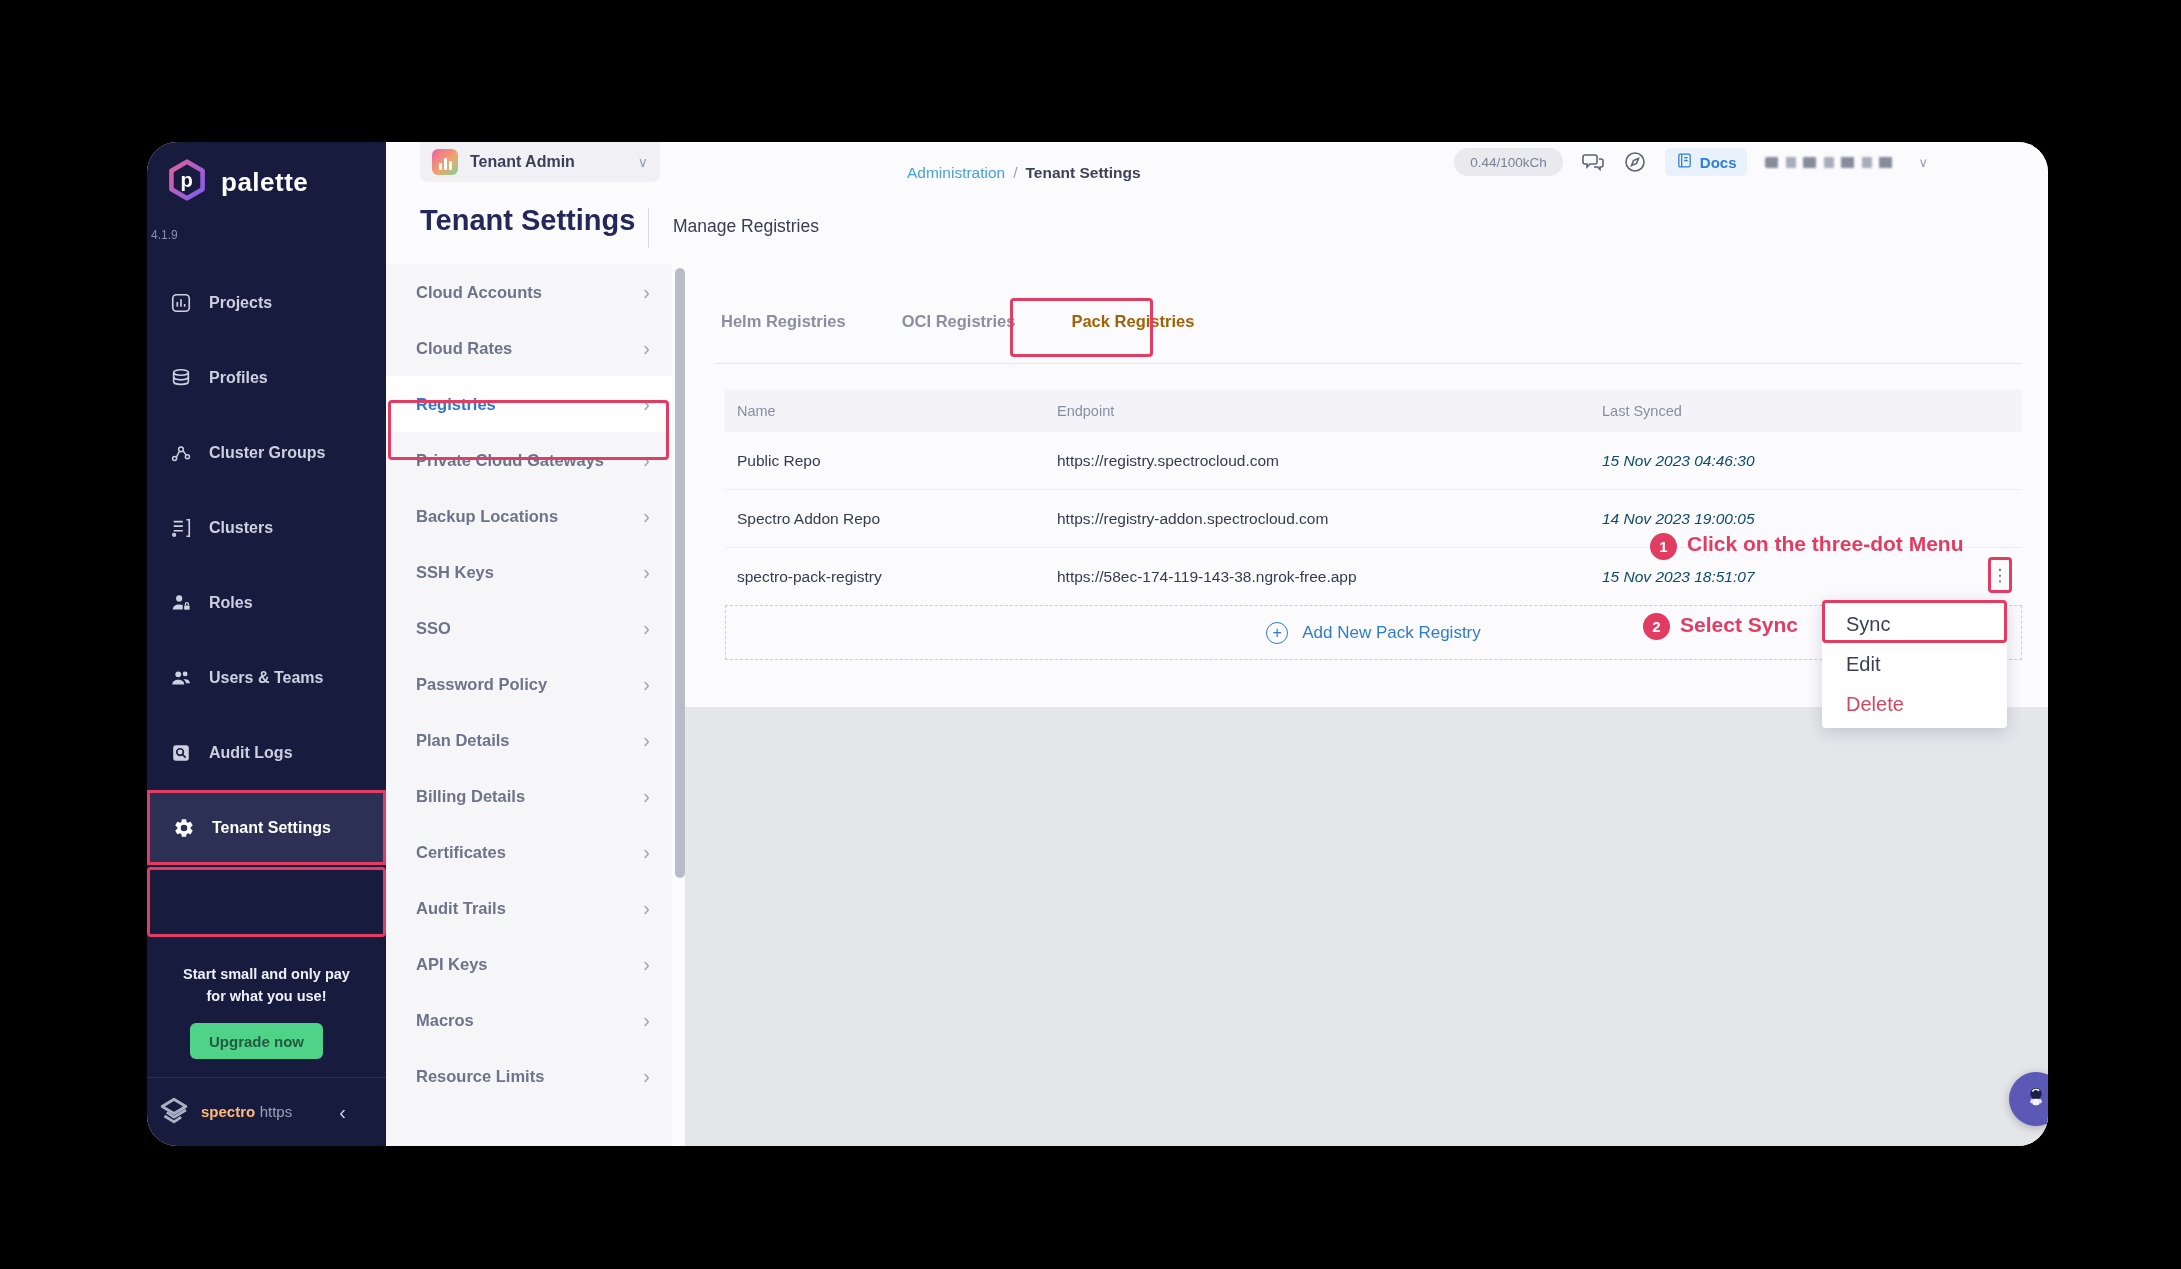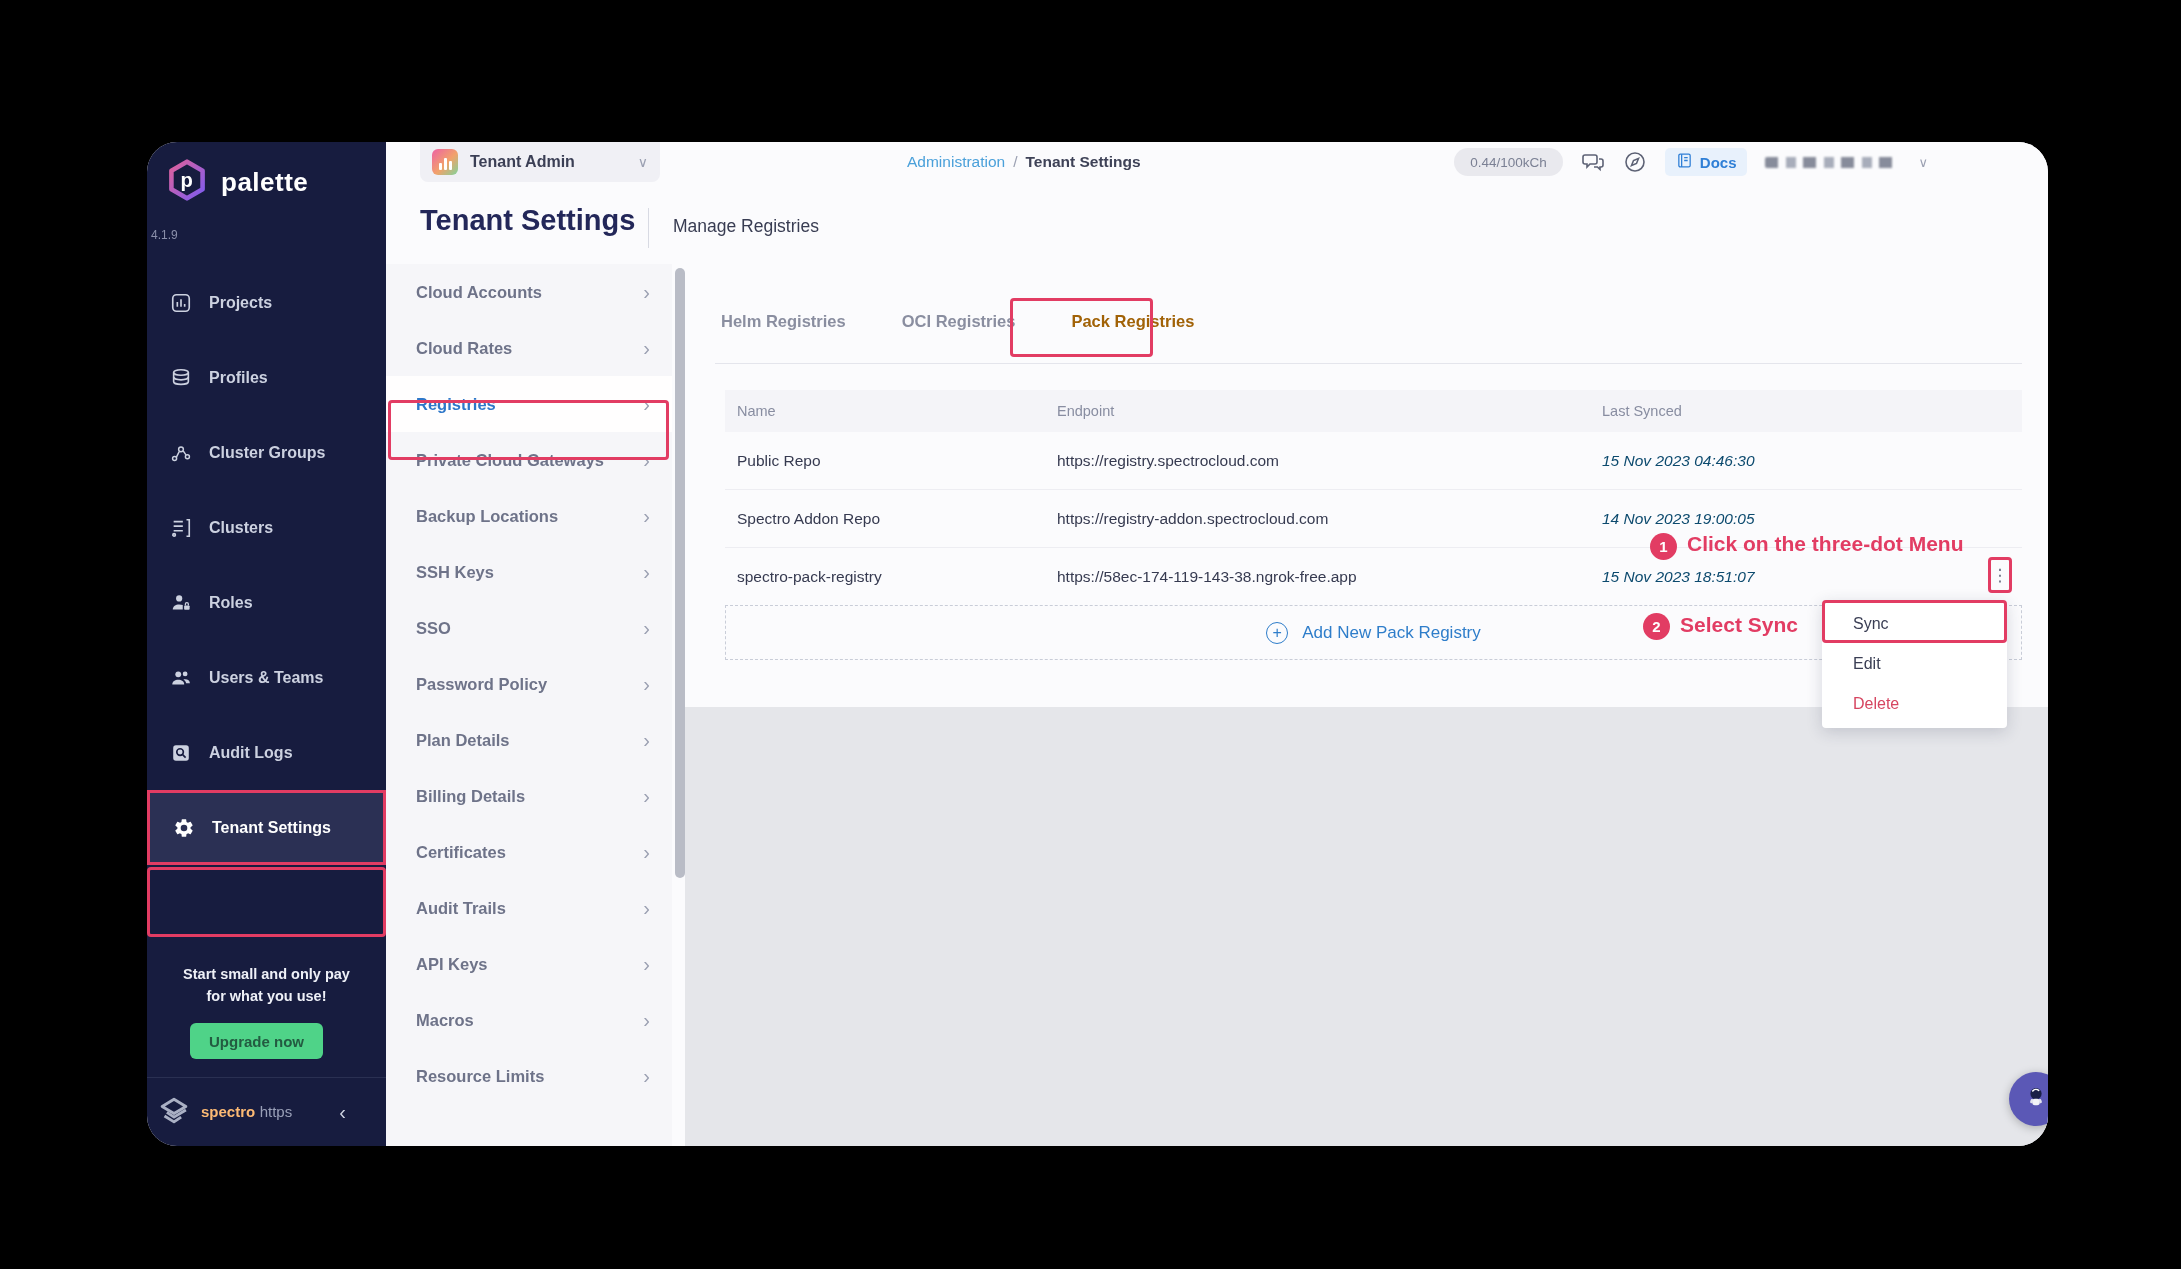--- a/index.html
+++ b/index.html
@@ -32,21 +32,21 @@
   
   .topbar { position:absolute; left:239px; top:0; right:0; height:48px; background:#fbfbfd; }
   .proj-sel { position:absolute; left:34px; top:0; width:240px; height:40px; background:#f0f0f5;
               border-radius:0 0 8px 8px; display:flex; align-items:center; gap:12px; padding:0 12px; cursor:pointer; }
   .proj-icon { width:26px; height:26px; border-radius:6px;
                background:linear-gradient(135deg,#ee6d9a 10%,#f2a26b 55%,#7fd49b 100%);
                display:flex; align-items:flex-end; justify-content:center; gap:2px; padding-bottom:5px; }
   .proj-icon i { display:block; width:3px; background:#fff; border-radius:1px; }
   .proj-label { color:#3b3f55; font-size:16px; font-weight:600; flex:1; }
   .sel-caret { color:#9ba0b2; font-size:14px; }
-  .breadcrumb { position:absolute; left:521px; top:0; height:40px; display:flex; align-items:center; gap:8px; font-size:15.5px; }
+  .breadcrumb { position:absolute; left:521px; top:0; height:40px; display:flex; align-items:flex-end; gap:8px; font-size:15.5px; }
   .bc-link { color:#4aa0da; cursor:pointer; }
   .bc-sep { color:#9ba0b2; }
   .bc-cur { color:#3e4257; font-weight:600; }
   .top-right { position:absolute; right:120px; top:5px; height:30px; display:flex; align-items:center; gap:18px; }
   .usage-pill { background:#e9e9ee; border-radius:15px; height:28px; padding:0 16px; display:flex; align-items:center;
                 color:#7b8094; font-size:13.5px; }
   .icon-btn { width:24px; height:24px; display:flex; align-items:center; justify-content:center; cursor:pointer; }
   .docs-btn { background:#e8f1fc; border-radius:5px; height:28px; display:flex; align-items:center; gap:7px;
               padding:0 11px; color:#2f7fd6; font-size:15px; font-weight:600; cursor:pointer; }
   .redacted { width:135px; height:11px; border-radius:2px; filter:blur(1px);
@@ -90,21 +90,21 @@
   .ann-box { position:absolute; border:3px solid #e23c63; border-radius:4px; pointer-events:none; z-index:40; }
   .ann-badge { position:absolute; width:27px; height:27px; border-radius:50%; background:#e23c63; color:#fff;
                font-size:15px; font-weight:700; display:flex; align-items:center; justify-content:center; z-index:41; }
   .ann-text { position:absolute; color:#e23c63; font-size:21px; font-weight:700; z-index:41; white-space:nowrap; }
   .dots-btn { position:absolute; left:1843px; top:417px; width:20px; height:32px; display:flex; align-items:center;
               justify-content:center; color:#6c7186; font-size:17px; letter-spacing:0; cursor:pointer; z-index:30; }
 
   
   .ctx-menu { position:absolute; left:1675px; top:458px; width:185px; background:#fff; border-radius:4px;
               box-shadow:0 4px 16px rgba(40,44,70,.18); z-index:35; padding:4px 0; }
-  .ctx-item { height:40px; display:flex; align-items:center; padding:0 31px; font-size:16px; color:#3a3e54; cursor:pointer; }
+  .ctx-item { height:40px; display:flex; align-items:center; padding:0 24px; font-size:20px; color:#3a3e54; cursor:pointer; }
   .ctx-item.danger { color:#d64560; }
 
   
   .fab { position:absolute; left:1862px; top:930px; width:54px; height:54px; border-radius:50%; background:#5b58b6;
          display:flex; align-items:center; justify-content:center; cursor:pointer; box-shadow:0 2px 10px rgba(0,0,0,.25); z-index:50; }
 </style>
 </head>
 <body>
 
 <div class="canvas">

